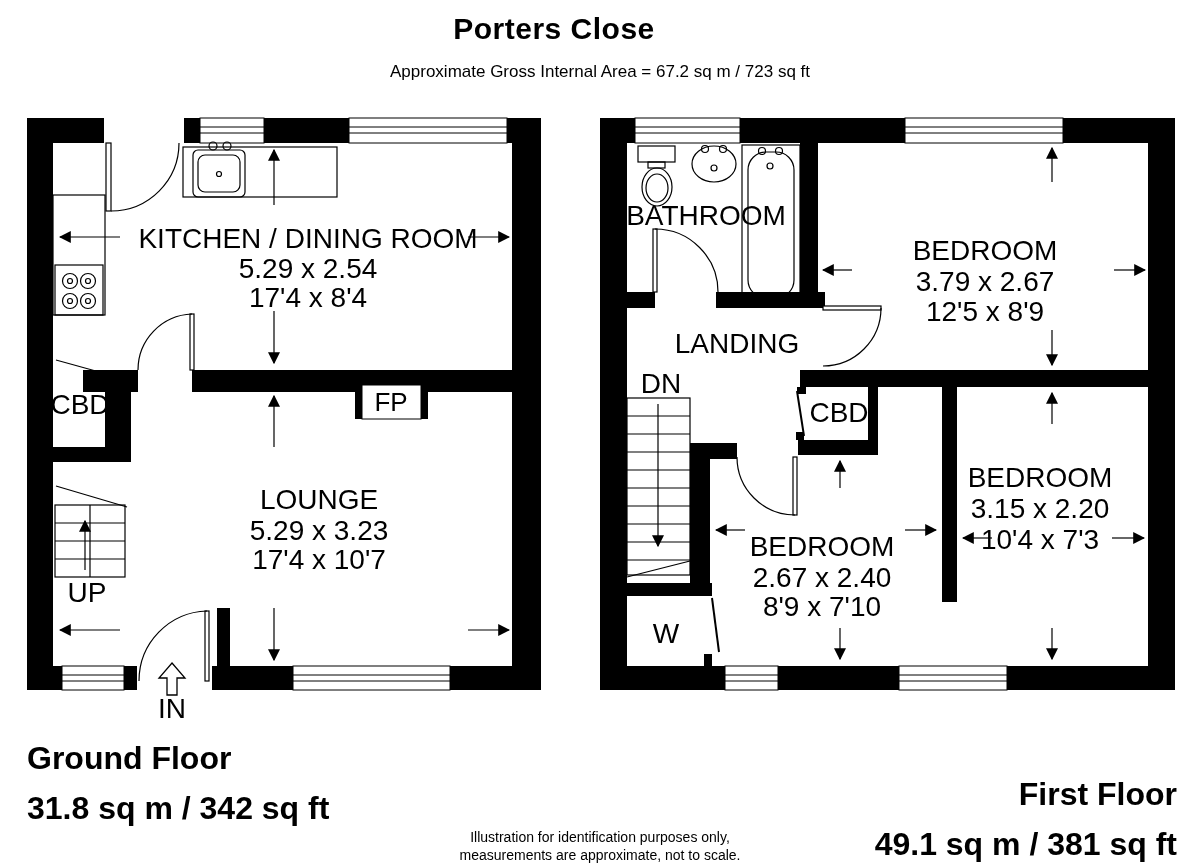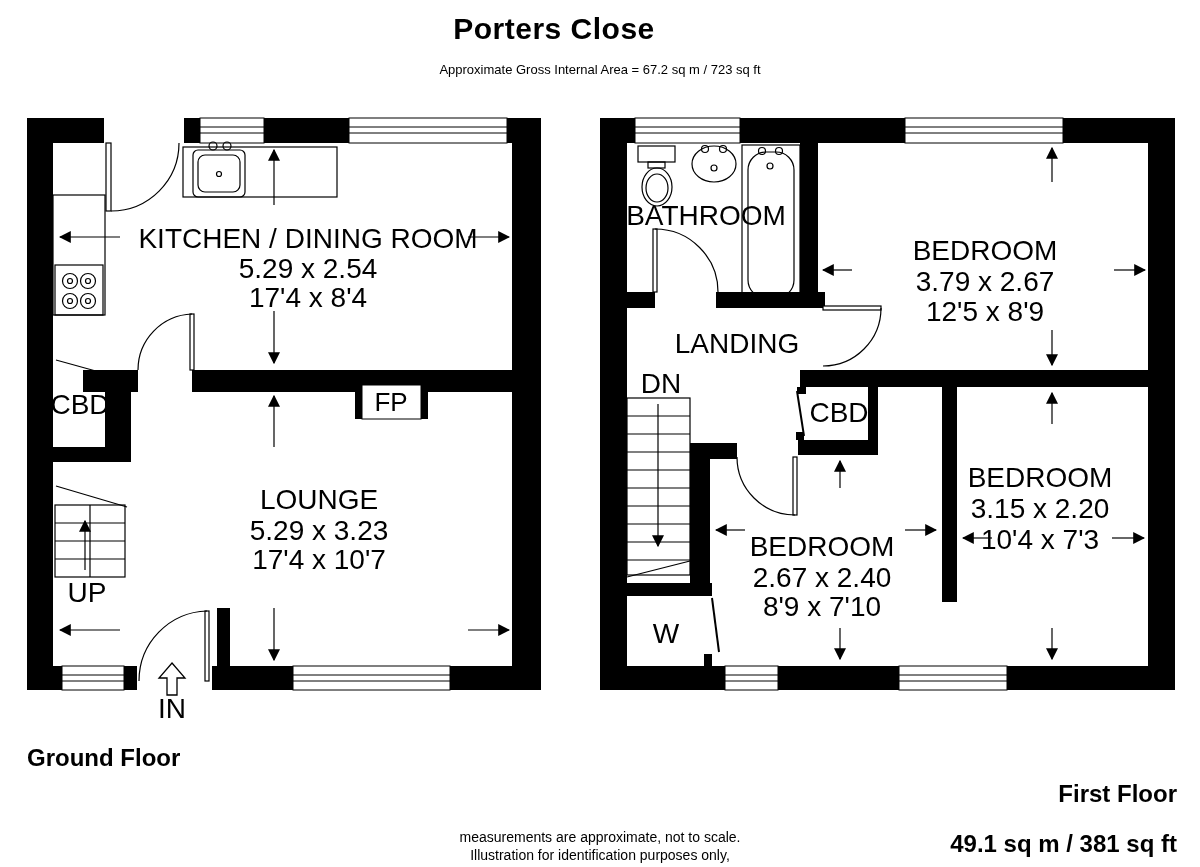--- a/index.html
+++ b/index.html
@@ -1,21 +1,21 @@
 <!DOCTYPE html>
 <html><head>
 <meta charset="utf-8">
 <style>
   html,body{margin:0;padding:0;background:#fff;}
   body{font-family:"Liberation Sans",sans-serif;color:#000;}
   .canvas{position:relative;width:1200px;height:867px;background:#fff;overflow:hidden;}
   .canvas svg{position:absolute;left:0;top:0;}
   .hdr{position:absolute;left:0;top:12px;width:1108px;text-align:center;font-size:30px;font-weight:bold;letter-spacing:.5px;}
-  .sub{position:absolute;left:0;top:62px;width:1200px;text-align:center;font-size:13px;}
-  .floorlabel{position:absolute;font-weight:bold;font-size:24px;line-height:50px;white-space:nowrap;}
+  .sub{position:absolute;left:0;top:62px;width:1200px;text-align:center;font-size:17px;}
+  .floorlabel{position:absolute;font-weight:bold;font-size:32px;line-height:50px;white-space:nowrap;}
   .fl-ground{left:27px;top:733px;text-align:left;}
   .fl-first{right:23px;top:733px;text-align:right;margin-top:36px;}
   .footer{position:absolute;left:0;top:828px;width:1200px;text-align:center;font-size:14px;line-height:18px;}
   svg text{font-family:"Liberation Sans",sans-serif;fill:#000;}
   .room-name{font-size:28px;}
   .room-dim{font-size:28px;}
   .small-label{font-size:28px;}
   .fp-label{font-size:26px;}
 </style>
 </head>
@@ -295,25 +295,26 @@
         <text class="room-name" x="1040" y="487">BEDROOM</text>
         <text class="room-dim" x="1040" y="518">3.15 x 2.20</text>
         <text class="room-dim" x="1040" y="549">10'4 x 7'3</text>
         <text class="small-label" x="666" y="643">W</text>
       </g>
     </g>
   </svg>
 
   <div class="floorlabel fl-ground">
     <div>Ground Floor</div>
+    <div>31.8 sq m / 342 sq ft</div>
   </div>
 
   <div class="floorlabel fl-first">
     <div>First Floor</div>
     <div>49.1 sq m / 381 sq ft</div>
   </div>
 
   <div class="footer">
+    <div>Illustration for identification purposes only,</div>
     <div>measurements are approximate, not to scale.</div>
-    <div>Illustration for identification purposes only,</div>
   </div>
 
 </div>
 
 </body></html>

